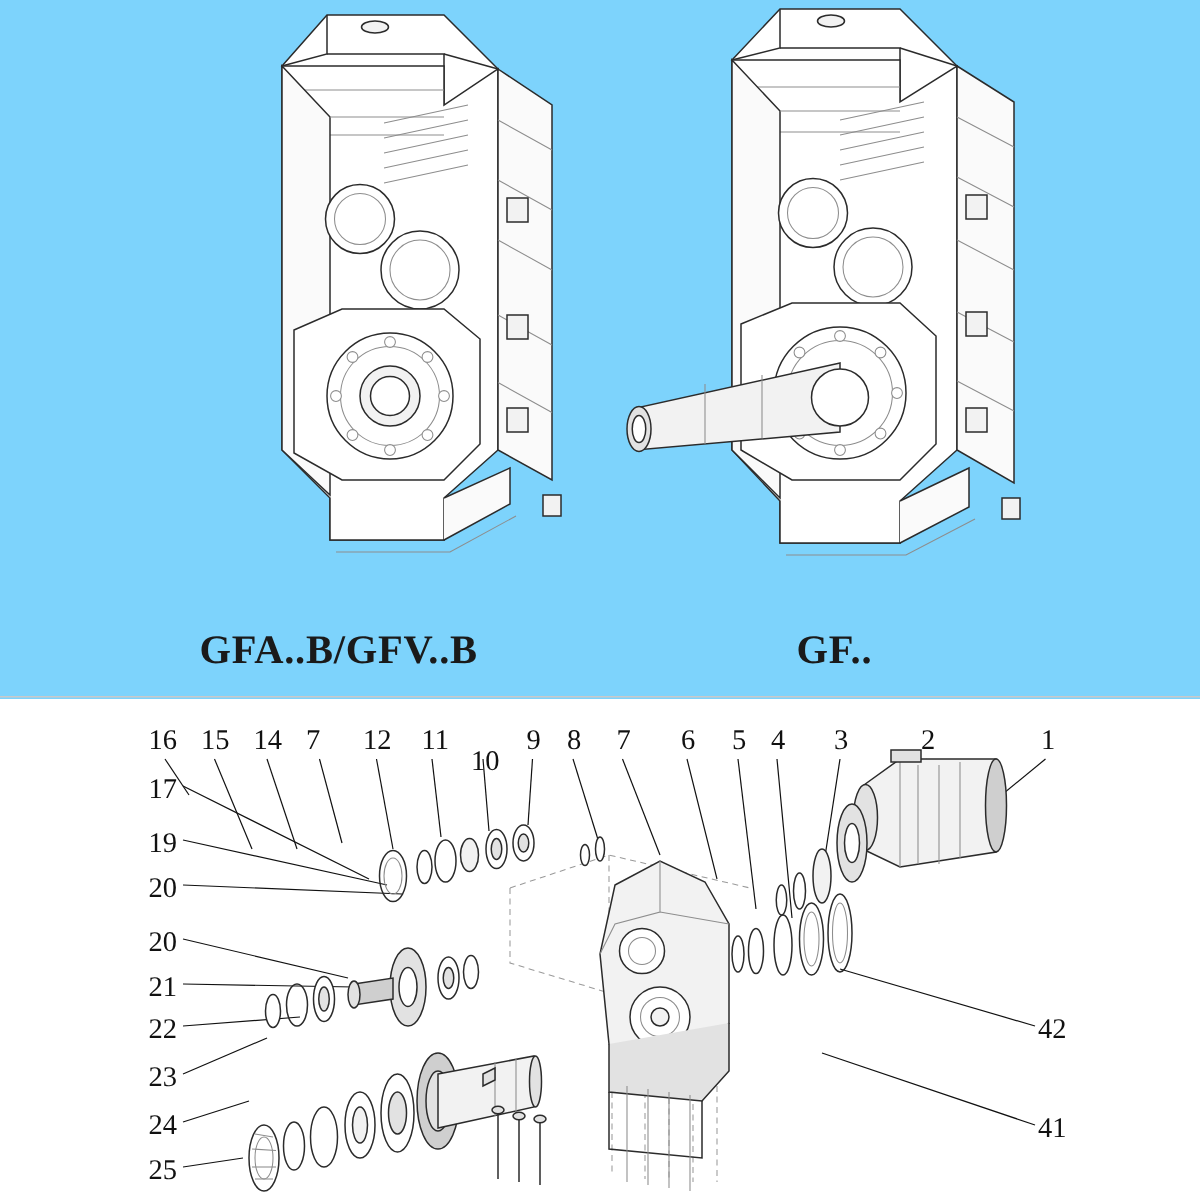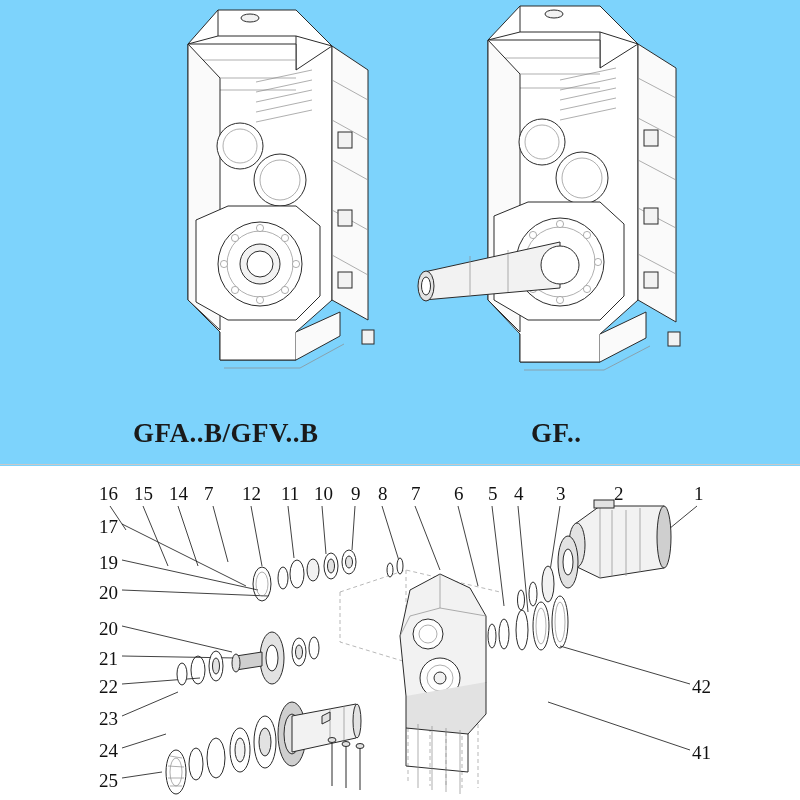--- a/index.html
+++ b/index.html
@@ -361,21 +361,21 @@
         <ellipse cx="360" cy="280" rx="4" ry="2.5" class="fill-mgray"></ellipse>
       </g>
     </svg>
 
     <div class="num" style="left:99px;  top:18px;">16</div>
     <div class="num" style="left:134px; top:18px;">15</div>
     <div class="num" style="left:169px; top:18px;">14</div>
     <div class="num" style="left:204px; top:18px;">7</div>
     <div class="num" style="left:242px; top:18px;">12</div>
     <div class="num" style="left:281px; top:18px;">11</div>
-    <div class="num" style="left:314px; top:18px;">10</div>
+    <div class="num" style="left:314px; top:32px;">10</div>
     <div class="num" style="left:351px; top:18px;">9</div>
     <div class="num" style="left:378px; top:18px;">8</div>
     <div class="num" style="left:411px; top:18px;">7</div>
     <div class="num" style="left:454px; top:18px;">6</div>
     <div class="num" style="left:488px; top:18px;">5</div>
     <div class="num" style="left:514px; top:18px;">4</div>
     <div class="num" style="left:556px; top:18px;">3</div>
     <div class="num" style="left:614px; top:18px;">2</div>
     <div class="num" style="left:694px; top:18px;">1</div>
 

